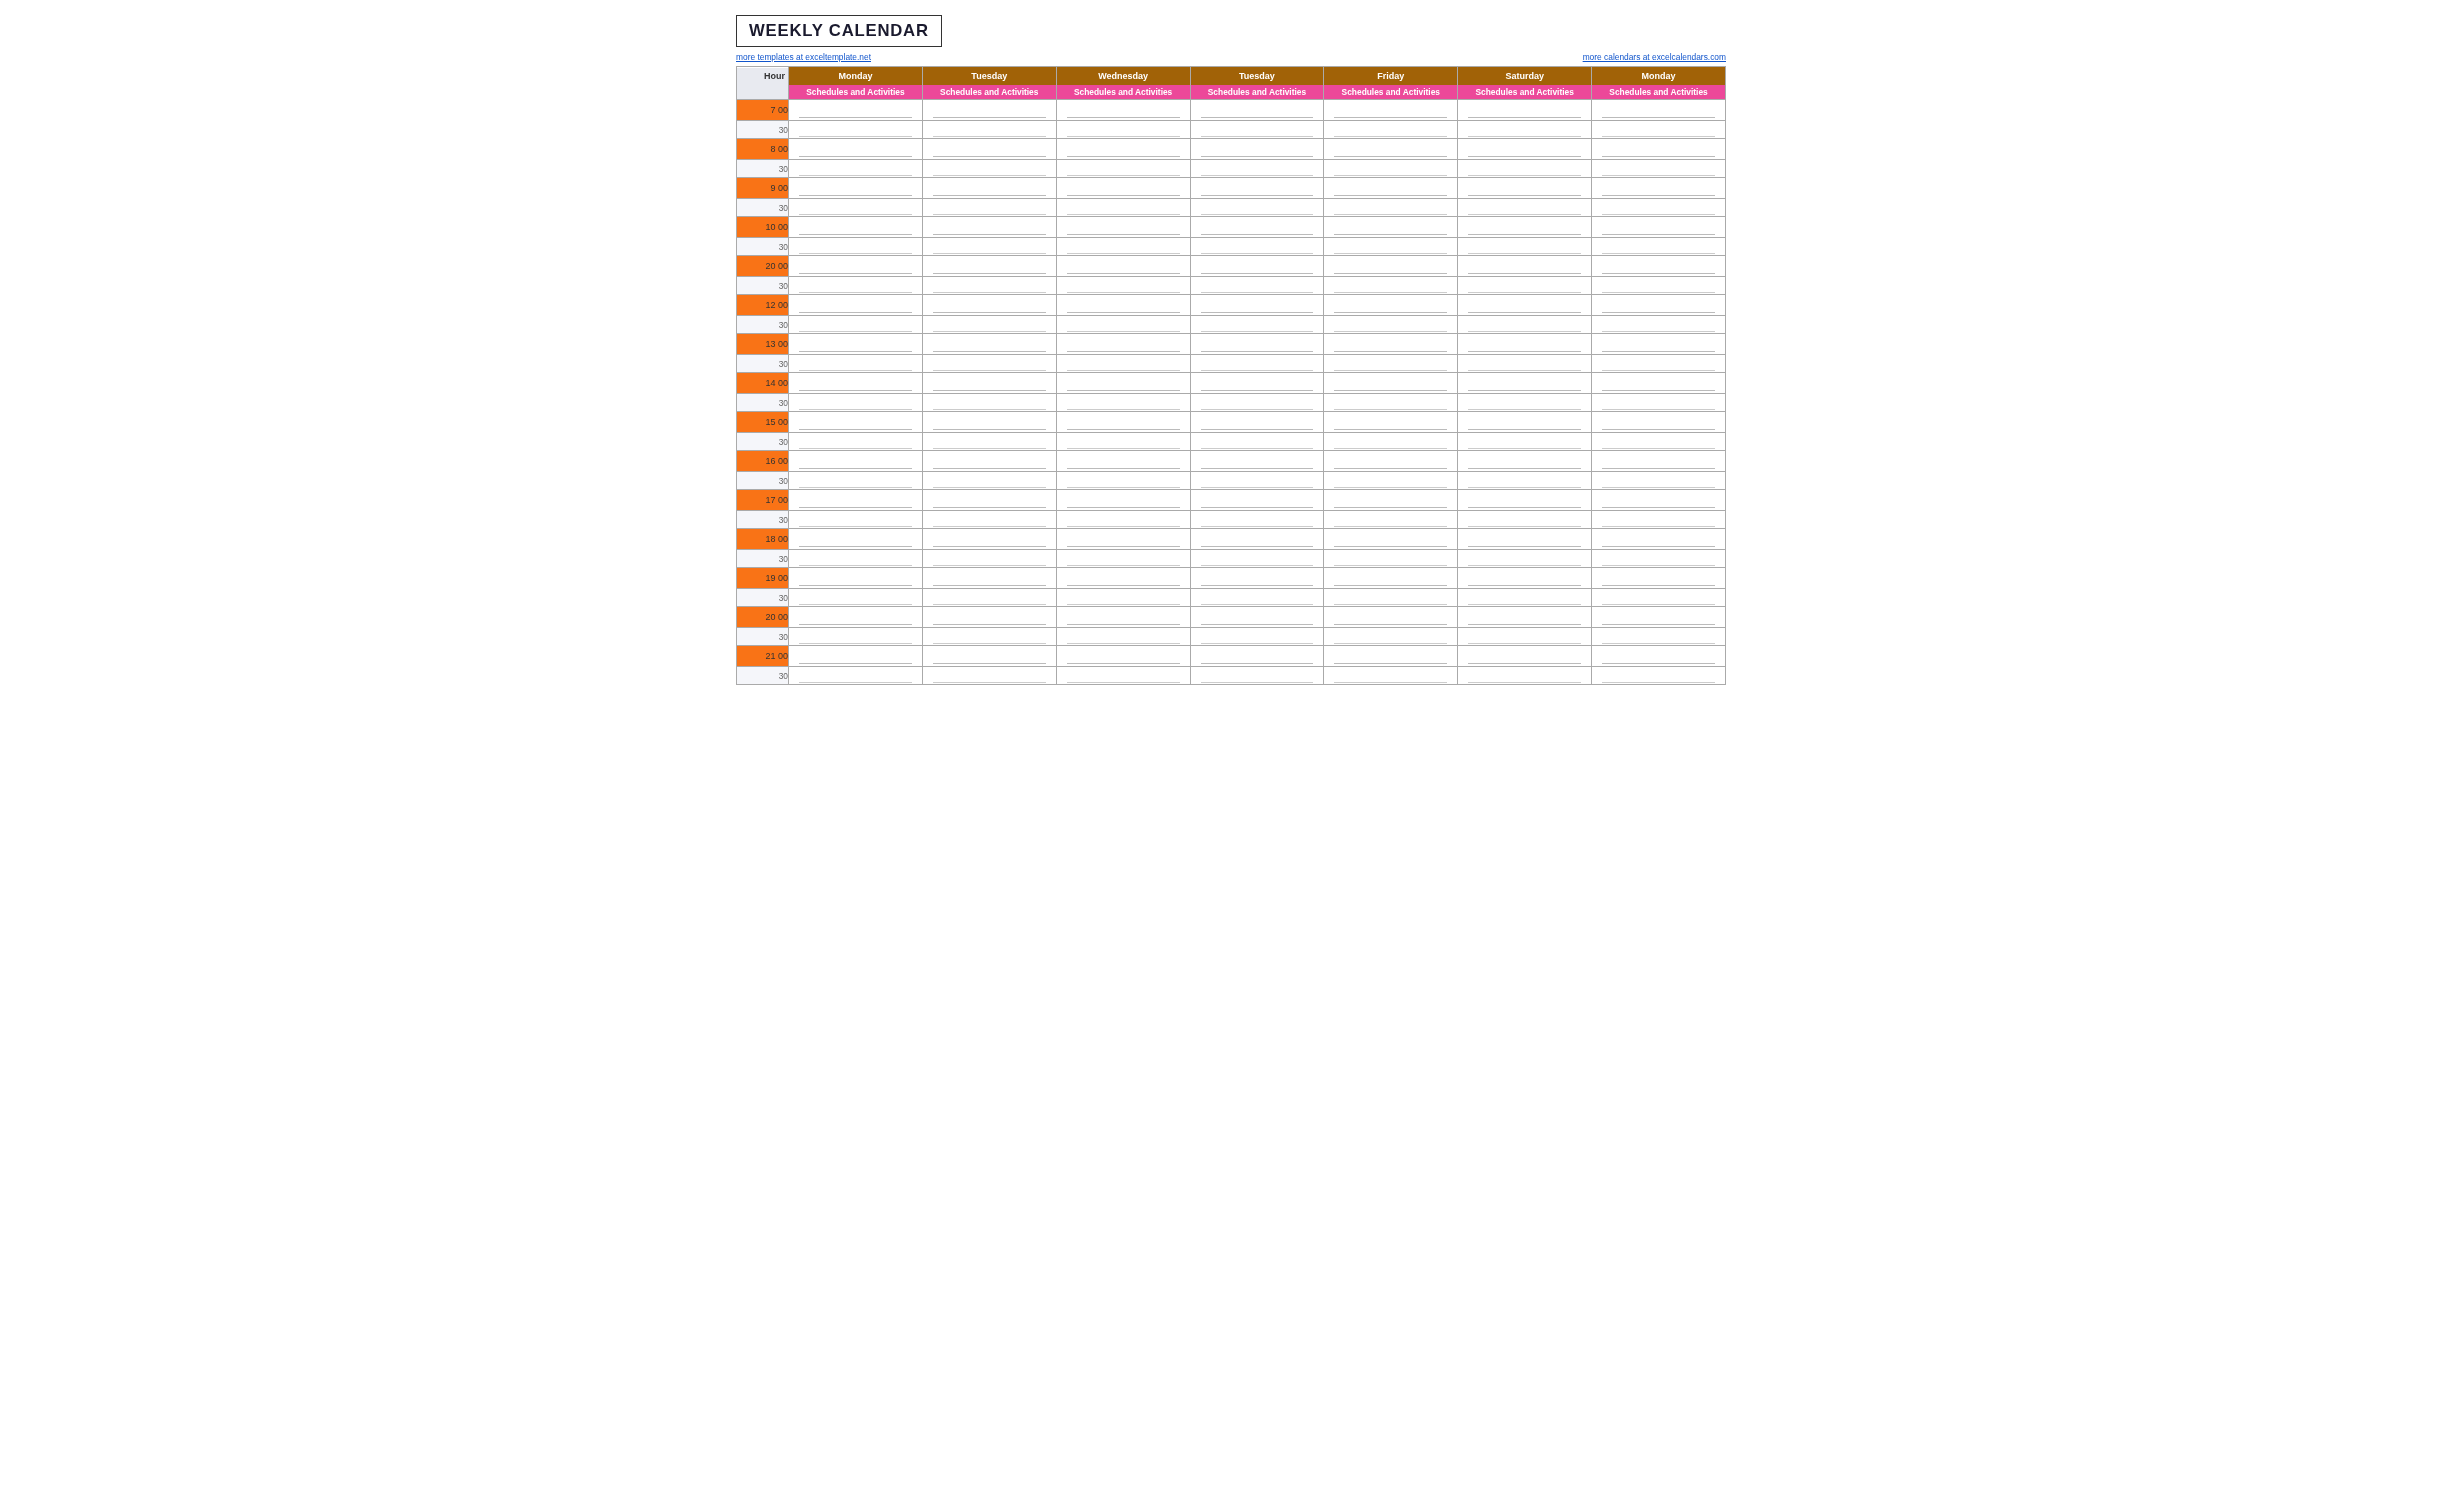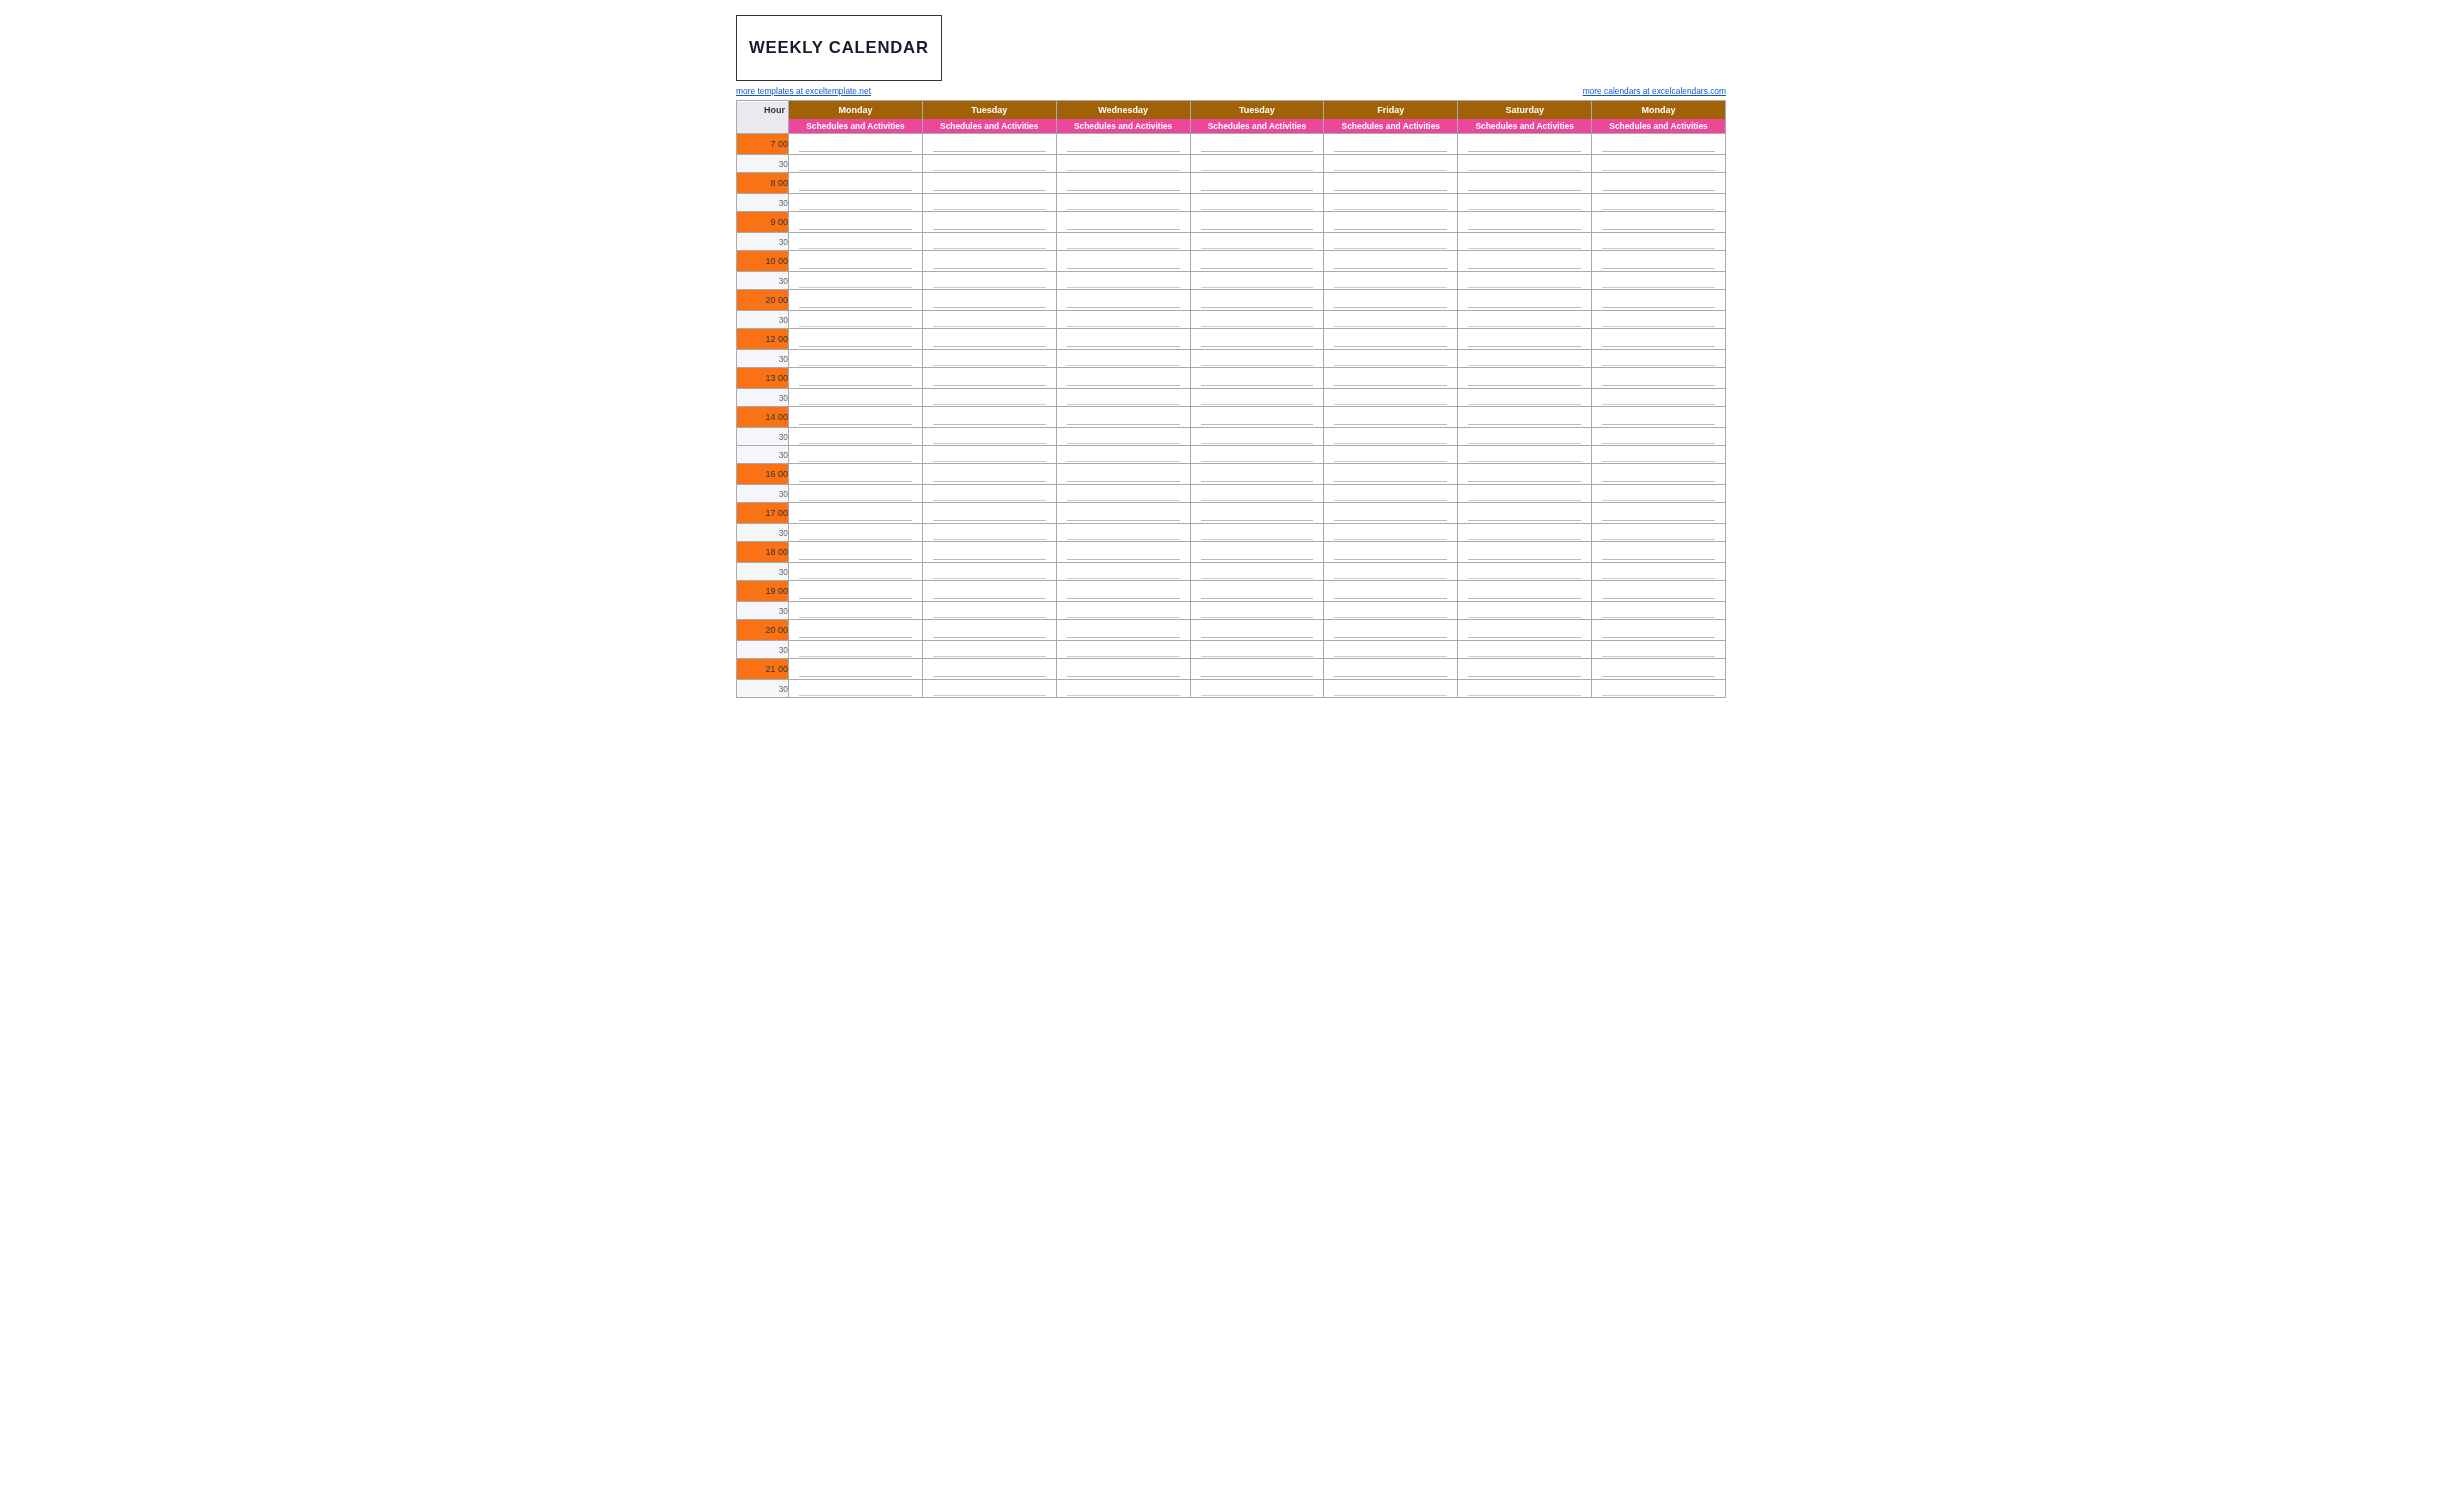--- a/index.html
+++ b/index.html
@@ -22,21 +22,21 @@
 
     .header-row {
       display: flex;
       align-items: flex-start;
       justify-content: space-between;
       margin-bottom: 3px;
     }
 
     .title-box {
       border: 1.5px solid #333;
-      padding: 22px 12px;
+      padding: 5px 12px;
       display: inline-block;
     }
 
     .title-text {
       font-size: 16.7px;
       font-weight: 900;
       color: #1a1a2e;
       letter-spacing: 0.8px;
     }
 
@@ -596,20 +596,44 @@
           <td class="day-cell">
             <div class="day-cell-half-inner"></div>
           </td>
           <td class="day-cell">
             <div class="day-cell-half-inner"></div>
           </td>
           <td class="day-cell">
             <div class="day-cell-half-inner"></div>
           </td>
         </tr>
+        <tr class="time-row">
+          <td class="hour-col">15  00</td>
+          <td class="day-cell">
+            <div class="day-cell-inner"></div>
+          </td>
+          <td class="day-cell">
+            <div class="day-cell-inner"></div>
+          </td>
+          <td class="day-cell">
+            <div class="day-cell-inner"></div>
+          </td>
+          <td class="day-cell">
+            <div class="day-cell-inner"></div>
+          </td>
+          <td class="day-cell">
+            <div class="day-cell-inner"></div>
+          </td>
+          <td class="day-cell">
+            <div class="day-cell-inner"></div>
+          </td>
+          <td class="day-cell">
+            <div class="day-cell-inner"></div>
+          </td>
+        </tr>
         <tr class="time-row-half">
           <td class="hour-col hour-col-half">30</td>
           <td class="day-cell">
             <div class="day-cell-half-inner"></div>
           </td>
           <td class="day-cell">
             <div class="day-cell-half-inner"></div>
           </td>
           <td class="day-cell">
             <div class="day-cell-half-inner"></div>

